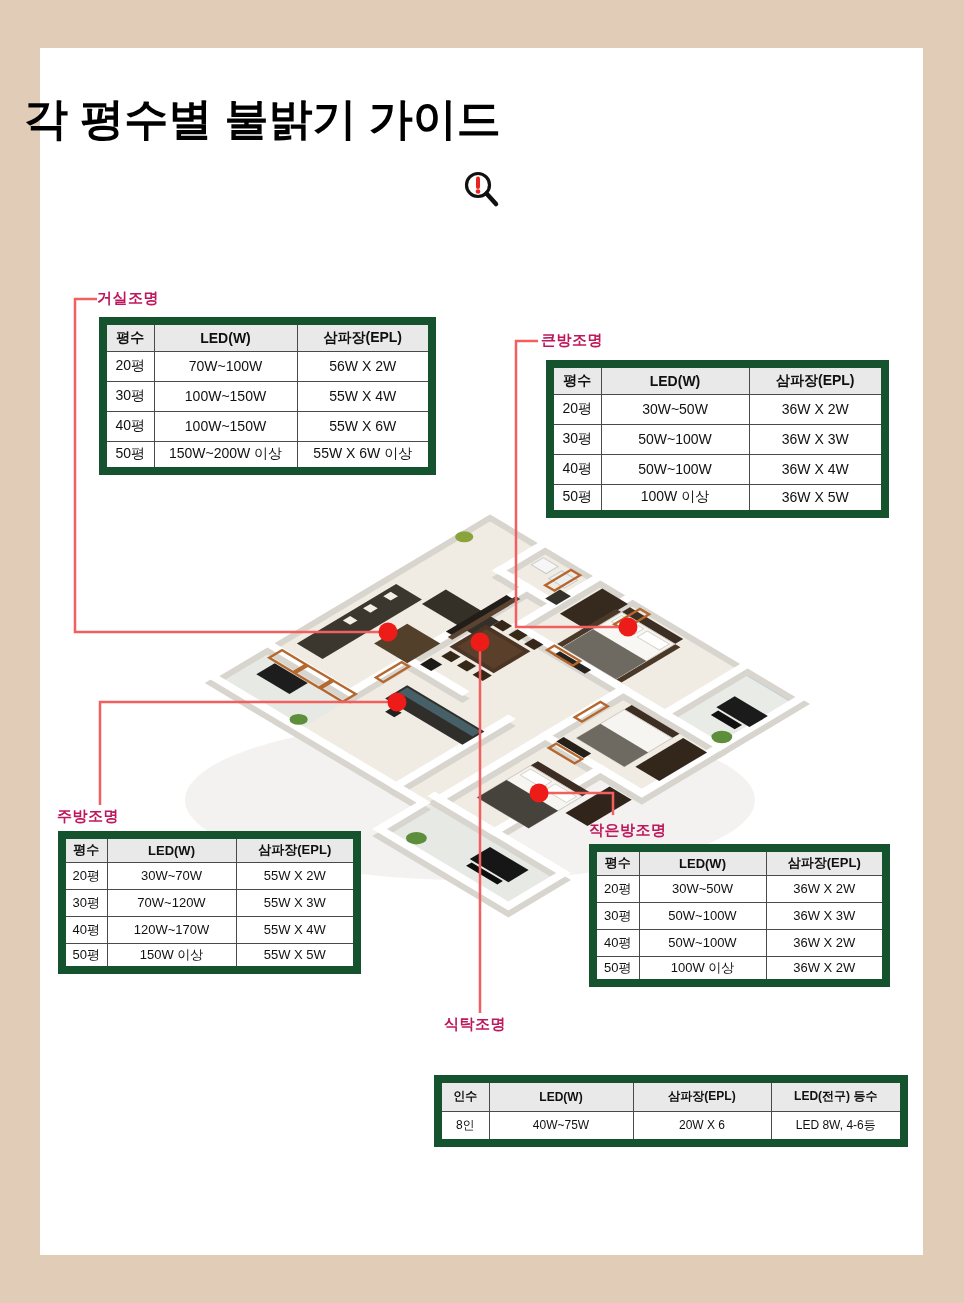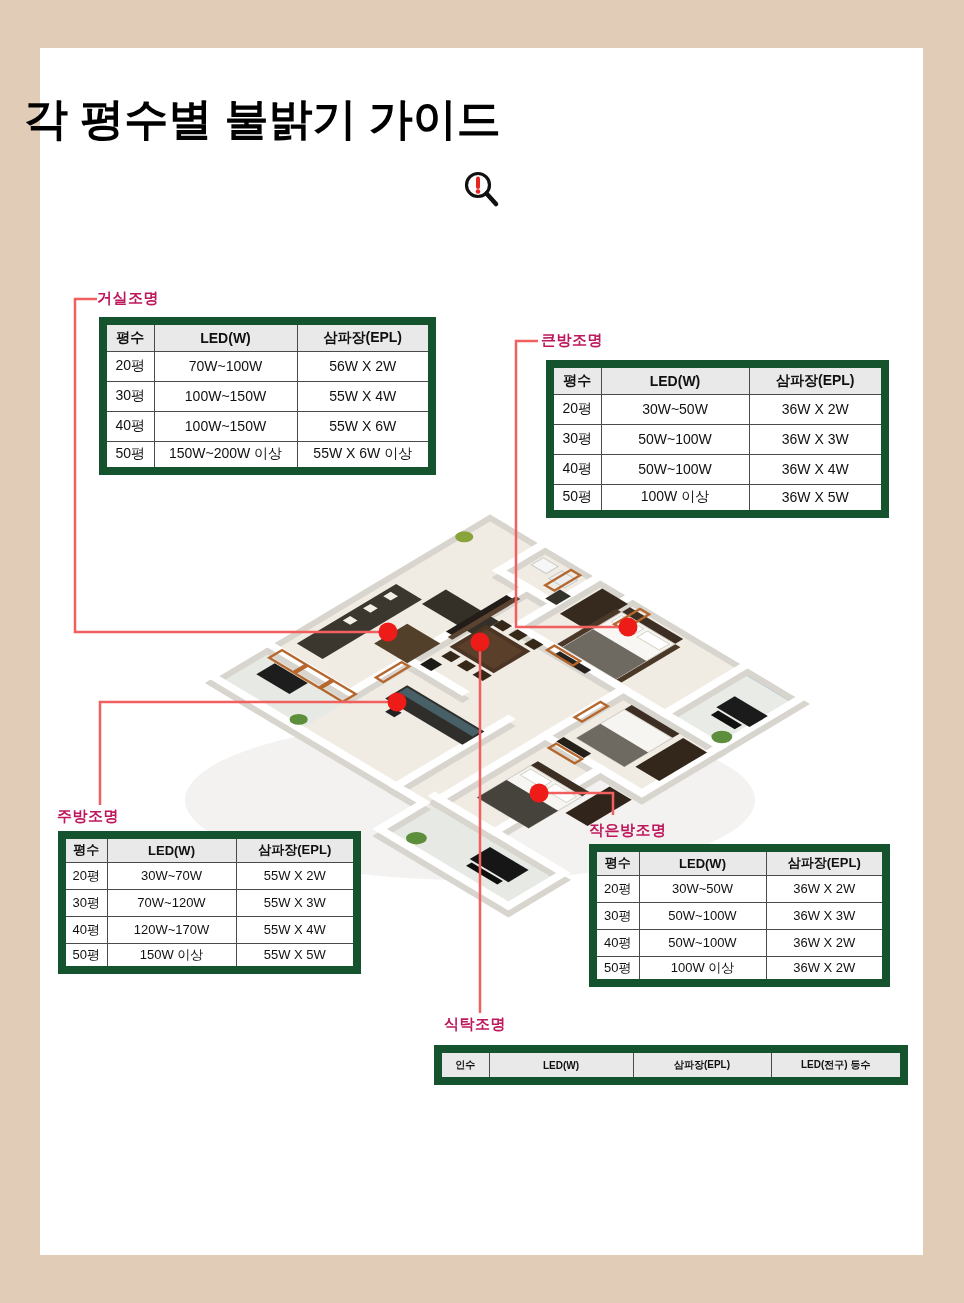--- a/index.html
+++ b/index.html
@@ -43,21 +43,21 @@
   .tbl th,.tbl td{
     border:1px solid #4a4a4a;text-align:center;vertical-align:middle;padding:0;
     font-weight:500;white-space:nowrap;overflow:hidden;
   }
   .tbl{border:8px solid #14532d;}
   .tbl th{background:#e9e9e9;font-weight:700;}
   #tbl-living {left:99px; top:317px;font-size:14px;}
   #tbl-big    {left:546px;top:360px;font-size:14px;}
   #tbl-kitchen{left:58px; top:831px;font-size:13px;}
   #tbl-small  {left:589px;top:844px;font-size:13px;}
-  #tbl-dining {left:434px;top:1045px;font-size:10px;border-radius:13px;}
+  #tbl-dining {left:434px;top:1075px;font-size:12px;border-radius:13px;}
   #tbl-living tr,#tbl-big tr{height:30px;}
   #tbl-kitchen tr,#tbl-small tr{height:27px;}
   #tbl-dining tr{height:32px;}
   
   #floorplan{position:absolute;left:170px;top:500px;z-index:1;}
   #overlay{position:absolute;left:0;top:0;z-index:4;pointer-events:none;}
   .callout-line{stroke:#f15f5f;stroke-width:2.5;fill:none;}
   .callout-dot{fill:#ee1c18;}
 </style>
 </head>
@@ -363,14 +363,20 @@
     </colgroup>
     <thead>
       <tr>
         <th>인수</th>
         <th>LED(W)</th>
         <th>삼파장(EPL)</th>
         <th>LED(전구) 등수</th>
       </tr>
     </thead>
     <tbody>
+      <tr>
+        <td>8인</td>
+        <td>40W~75W</td>
+        <td>20W X 6</td>
+        <td>LED 8W, 4-6등</td>
+      </tr>
     </tbody>
   </table>
 
 </body></html>

